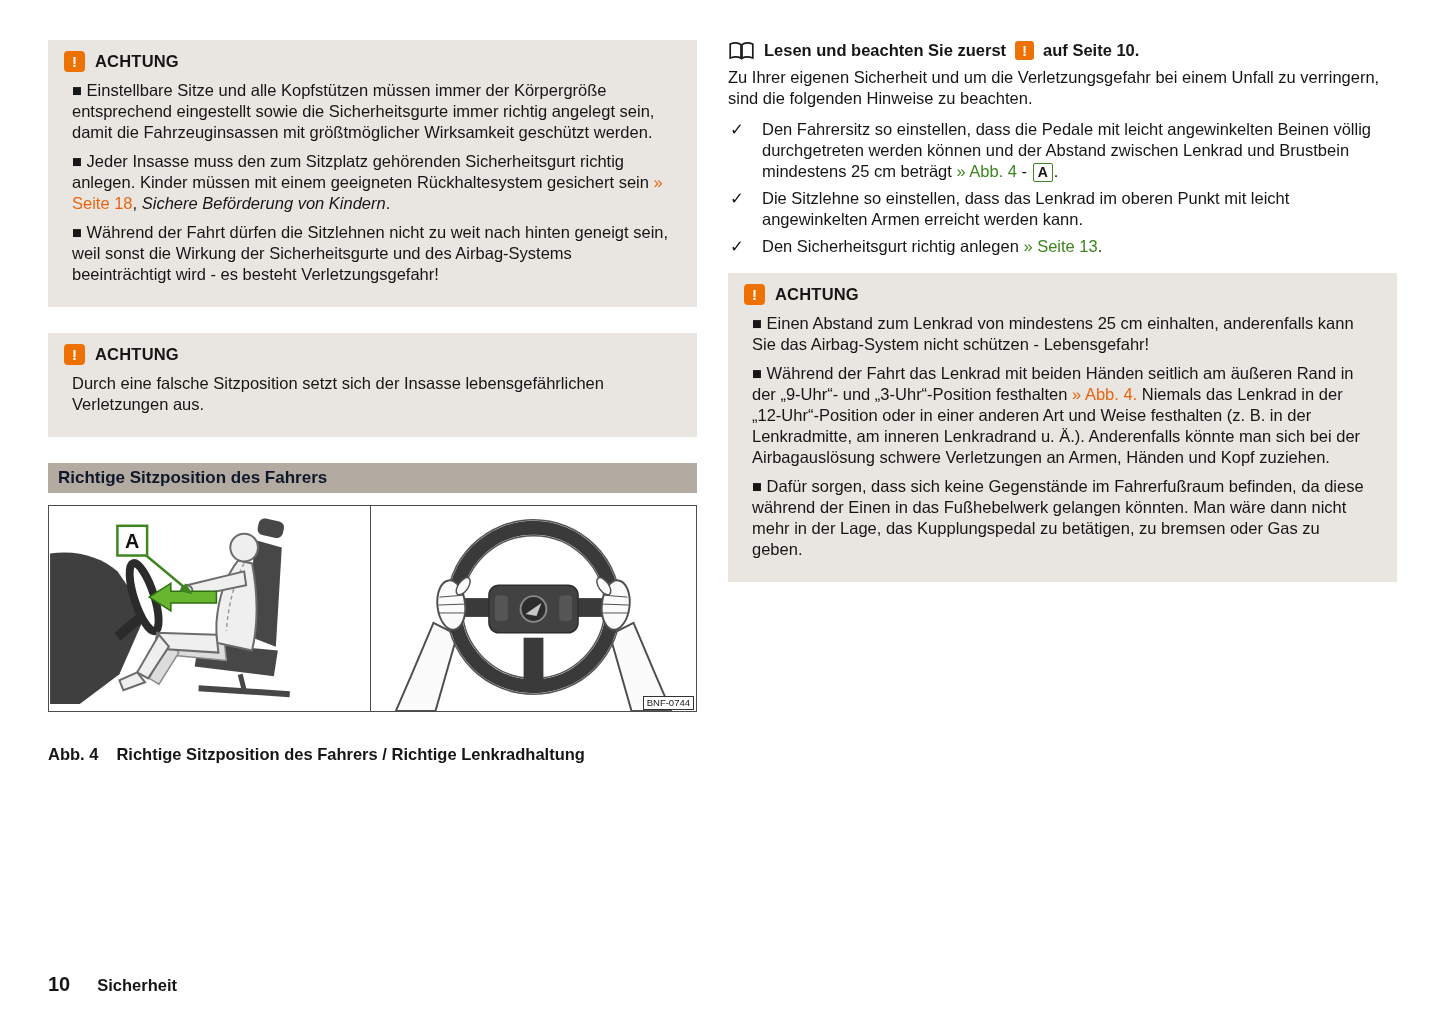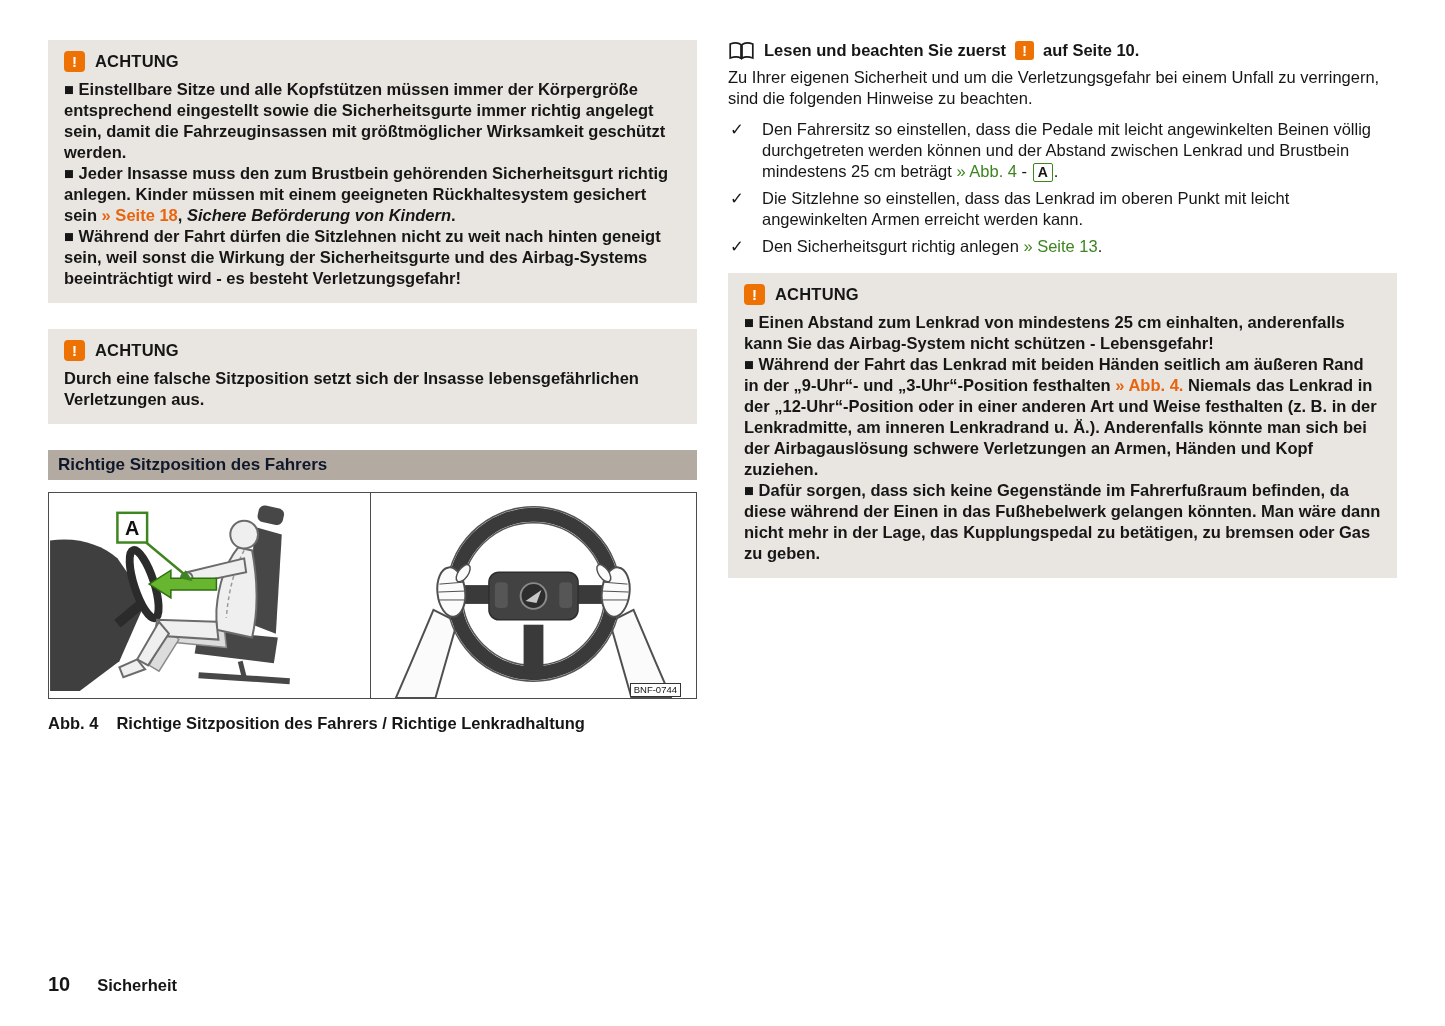--- a/index.html
+++ b/index.html
@@ -18,44 +18,44 @@
 
   
   .warning-box { background:#e9e6e1; padding:11px 16px 14px; }
   .warn-head { display:flex; align-items:center; gap:10px; margin-bottom:7px; }
   .warn-icon {
     width:21px; height:21px; flex:none; background:#ee7203; color:#fff;
     border-radius:4px; display:flex; align-items:center; justify-content:center;
     font-weight:bold; font-size:15px; line-height:1;
   }
   .warn-title { font-weight:bold; font-size:16.5px; letter-spacing:.2px; }
-  .warn-body p { margin:0;font-weight:bold; }
+  .warn-body p { margin:8px; }
 
   .mt26 { margin-top:26px; }
 
   
   .section-bar {
     margin-top:26px; background:#b3aaa1; color:#0f172a;
     font-weight:bold; font-size:17px; padding:4px 10px 5px;
   }
 
   
   .figure {
     margin-top:12px; border:1px solid #4c4c4c; height:207px;
     display:flex; position:relative; background:#fff;
   }
   .panel { position:relative; height:100%; }
   .panel-left { width:322px; border-right:1px solid #4c4c4c; }
   .panel-right { flex:1; }
   .panel svg { display:block; width:100%; height:100%; }
   .figure-code {
-    position:absolute; right:15px; bottom:1px; font-size:9.5px; line-height:12px;
+    position:absolute; right:2px; bottom:1px; font-size:9.5px; line-height:12px;
     border:1px solid #333; background:#fff; padding:0 3px;
   }
-  .caption { display:flex; gap:18px; margin-top:14px; font-weight:bold; }
+  .caption { display:flex; gap:18px; margin-top:32px; font-weight:bold; }
 
   
   .read-first { display:flex; align-items:center; gap:9px; font-weight:bold; margin-bottom:6px; }
   .book-icon svg { display:block; }
   .inline-warn-icon {
     width:19px; height:19px; flex:none; background:#ee7203; color:#fff;
     border-radius:3px; display:inline-flex; align-items:center; justify-content:center;
     font-weight:bold; font-size:14px; line-height:1;
   }
   .intro { margin:0 0 10px; }
@@ -86,21 +86,21 @@
 
     <div class="col-left">
 
       <section class="warning-box">
         <div class="warn-head">
           <span class="warn-icon">!</span>
           <span class="warn-title">ACHTUNG</span>
         </div>
         <div class="warn-body">
           <p><span>■ Einstellbare Sitze und alle Kopfstützen müssen immer der Körpergröße entsprechend eingestellt sowie die Sicherheitsgurte immer richtig angelegt sein, damit die Fahrzeuginsassen mit größtmöglicher Wirksamkeit geschützt werden.</span></p>
-          <p><span>■ Jeder Insasse muss den zum Brustbein gehörenden Sicherheitsgurt richtig anlegen. Kinder müssen mit einem geeigneten Rückhaltesystem gesichert sein </span><a class="link-orange">» Seite 18</a><span>, </span><em>Sichere Beförderung von Kindern</em><span>.</span></p>
+          <p><span>■ Jeder Insasse muss den zum Sitzplatz gehörenden Sicherheitsgurt richtig anlegen. Kinder müssen mit einem geeigneten Rückhaltesystem gesichert sein </span><a class="link-orange">» Seite 18</a><span>, </span><em>Sichere Beförderung von Kindern</em><span>.</span></p>
           <p><span>■ Während der Fahrt dürfen die Sitzlehnen nicht zu weit nach hinten geneigt sein, weil sonst die Wirkung der Sicherheitsgurte und des Airbag-Systems beeinträchtigt wird - es besteht Verletzungsgefahr!</span></p>
         </div>
       </section>
 
       <section class="warning-box mt26">
         <div class="warn-head">
           <span class="warn-icon">!</span>
           <span class="warn-title">ACHTUNG</span>
         </div>
         <div class="warn-body">

